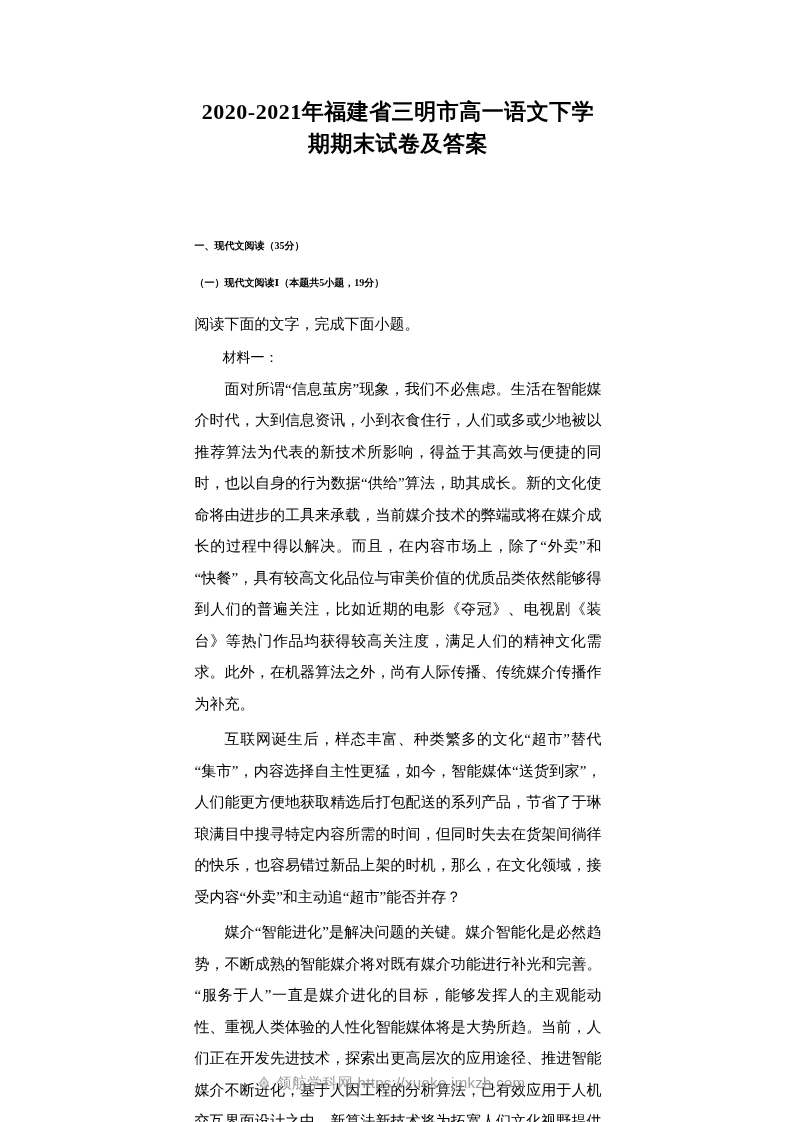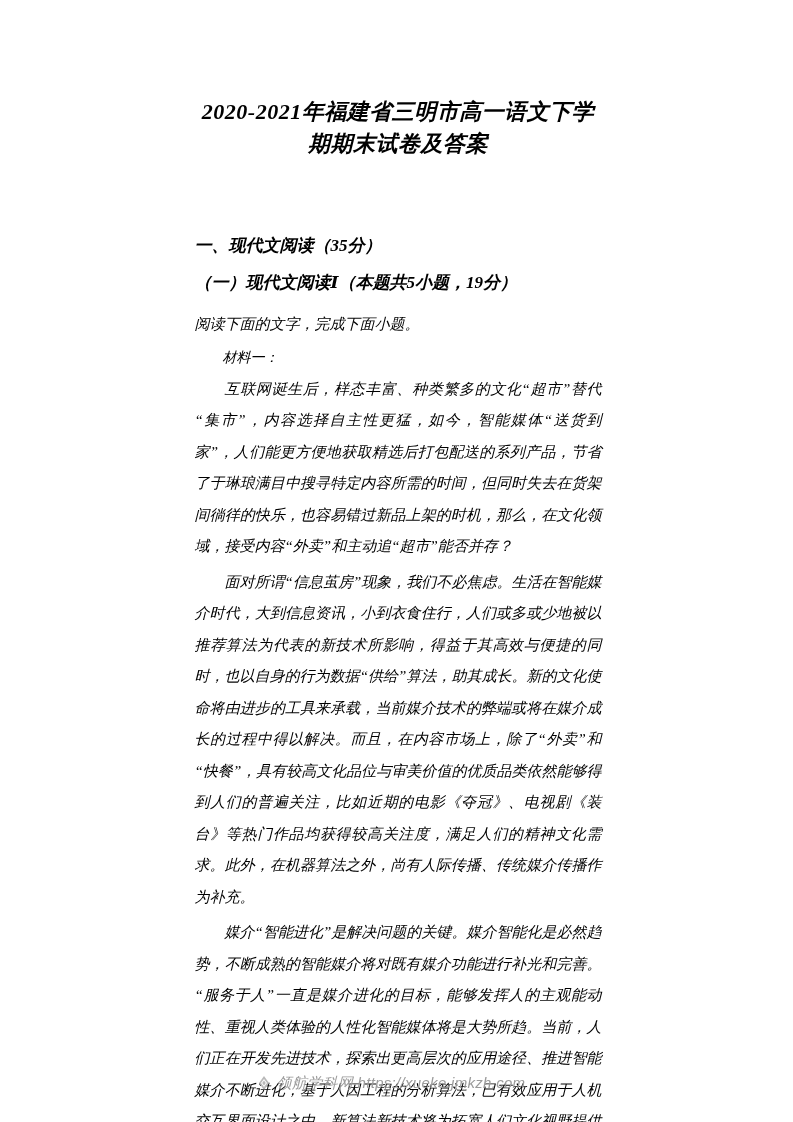--- a/index.html
+++ b/index.html
@@ -7,38 +7,37 @@
   html, body { background: #ffffff; }
   .page {
     position: relative;
     width: 644px;
     height: 1122px;
     margin: 0 auto;
     background: #ffffff;
     color: #000000;
     font-family: "Liberation Serif", "DejaVu Serif", serif;
     overflow: hidden;
-    font-style: italic;
   }
   .content {
     position: absolute;
     left: 120px;
     right: 117px;
     top: 96px;
   }
   .doc-title {
     font-size: 22px;
     font-weight: bold;
     text-align: center;
     line-height: 1.45;
     letter-spacing: 0.5px;
     margin-bottom: 70px;
   }
   .heading {
-    font-size: 17px;
+    font-size: 10px;
     font-weight: bold;
     line-height: 32px;
     margin-bottom: 5px;
     text-align: left;
   }
   .plain {
     font-size: 15px;
     line-height: 31.5px;
     margin-bottom: 2px;
     text-align: left;
@@ -88,23 +87,23 @@
 
     <p class="heading">一、现代文阅读（35分）</p>
 
     <p class="heading">（一）现代文阅读Ⅰ（本题共5小题，19分）</p>
 
     <p class="plain">阅读下面的文字，完成下面小题。</p>
 
     <p class="material-label">材料一：</p>
 
 
+    <p class="para">面对所谓“信息茧房”现象，我们不必焦虑。生活在智能媒介时代，大到信息资讯，小到衣食住行，人们或多或少地被以推荐算法为代表的新技术所影响，得益于其高效与便捷的同时，也以自身的行为数据“供给”算法，助其成长。新的文化使命将由进步的工具来承载，当前媒介技术的弊端或将在媒介成长的过程中得以解决。而且，在内容市场上，除了“外卖”和“快餐”，具有较高文化品位与审美价值的优质品类依然能够得到人们的普遍关注，比如近期的电影《夺冠》、电视剧《装台》等热门作品均获得较高关注度，满足人们的精神文化需求。此外，在机器算法之外，尚有人际传播、传统媒介传播作为补充。</p>
+
     <p class="para">互联网诞生后，样态丰富、种类繁多的文化“超市”替代“集市”，内容选择自主性更猛，如今，智能媒体“送货到家”，人们能更方便地获取精选后打包配送的系列产品，节省了于琳琅满目中搜寻特定内容所需的时间，但同时失去在货架间徜徉的快乐，也容易错过新品上架的时机，那么，在文化领域，接受内容“外卖”和主动追“超市”能否并存？</p>
-
-    <p class="para">面对所谓“信息茧房”现象，我们不必焦虑。生活在智能媒介时代，大到信息资讯，小到衣食住行，人们或多或少地被以推荐算法为代表的新技术所影响，得益于其高效与便捷的同时，也以自身的行为数据“供给”算法，助其成长。新的文化使命将由进步的工具来承载，当前媒介技术的弊端或将在媒介成长的过程中得以解决。而且，在内容市场上，除了“外卖”和“快餐”，具有较高文化品位与审美价值的优质品类依然能够得到人们的普遍关注，比如近期的电影《夺冠》、电视剧《装台》等热门作品均获得较高关注度，满足人们的精神文化需求。此外，在机器算法之外，尚有人际传播、传统媒介传播作为补充。</p>
 
     <p class="para">媒介“智能进化”是解决问题的关键。媒介智能化是必然趋势，不断成熟的智能媒介将对既有媒介功能进行补光和完善。“服务于人”一直是媒介进化的目标，能够发挥人的主观能动性、重视人类体验的人性化智能媒体将是大势所趋。当前，人们正在开发先进技术，探索出更高层次的应用途径、推进智能媒介不断进化，基于人因工程的分析算法，已有效应用于人机交互界面设计之中，新算法新技术将为拓宽人们文化视野提供新的解决方案。</p>
 
   </div>
 
   <div class="footer">
     <span class="logo-icon">
       <svg width="16" height="16" viewBox="0 0 16 16" aria-hidden="true">
         <polygon points="8,1 13,8 8,15 3,8" fill="#b8b8b8"></polygon>
         <polygon points="8,4 11,8 8,12 5,8" fill="#ffffff"></polygon>

